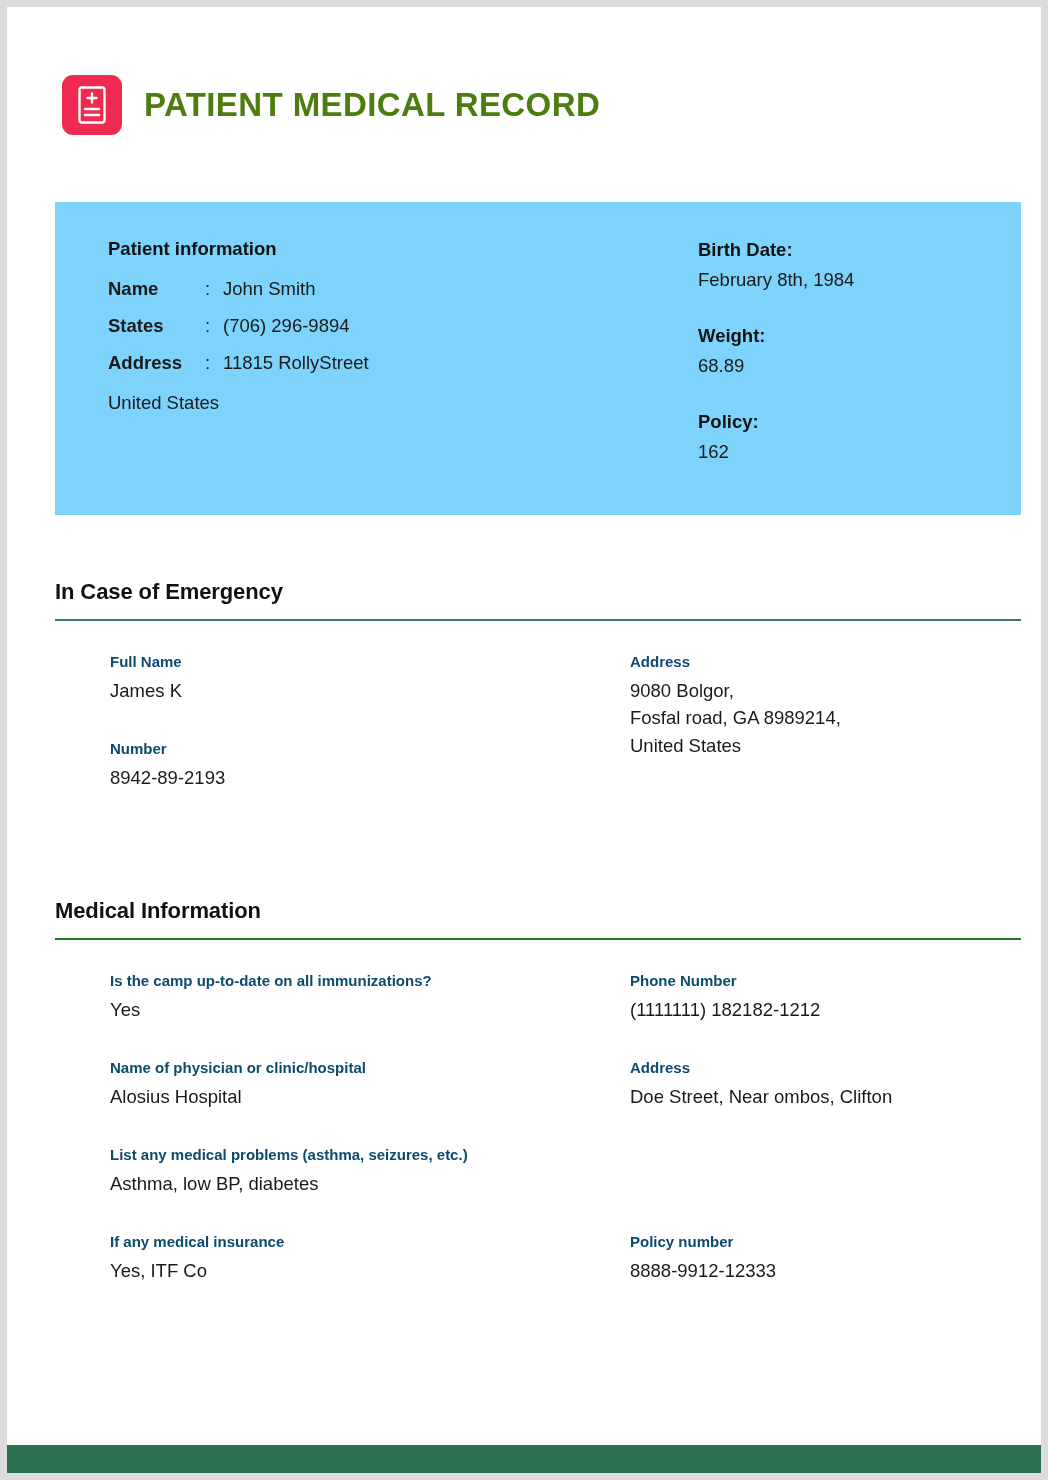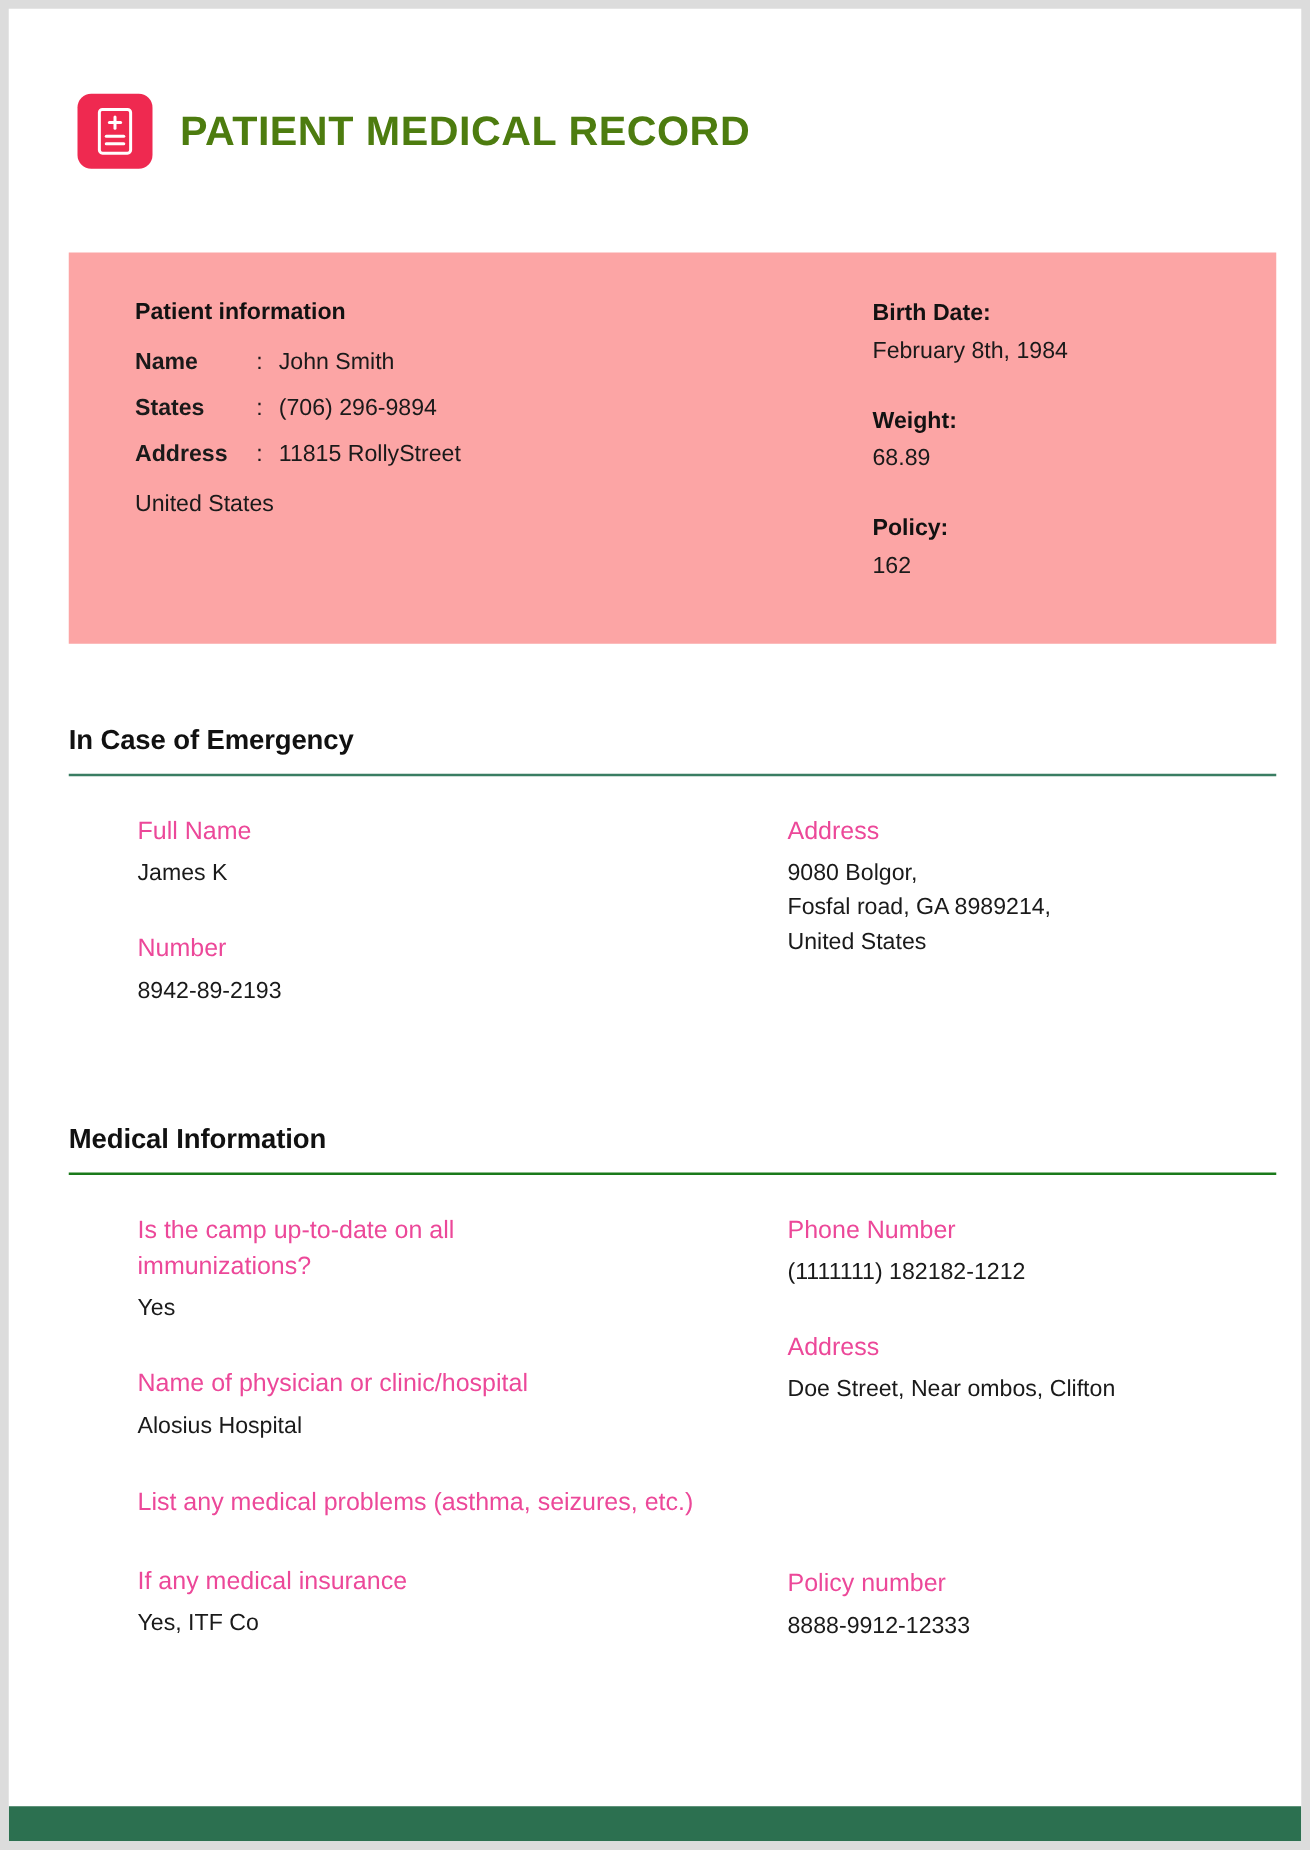--- a/index.html
+++ b/index.html
@@ -52,21 +52,21 @@
     white-space: nowrap;
   }
 
   
   .info-panel {
     position: absolute;
     left: 48px;
     top: 195px;
     width: 966px;
     height: 313px;
-    background: #fca5a5;
+    background: #7dd3fc;
     box-sizing: border-box;
     padding: 36px 48px 0 53px;
     display: flex;
   }
   .info-left  { width: 590px; flex: 0 0 auto; }
   .info-right { flex: 1 1 auto; padding-top: 1px; }
 
   .panel-heading {
     font-size: 18.5px;
     font-weight: bold;
@@ -131,23 +131,23 @@
     padding-left: 55px;
     padding-top: 30px;
     box-sizing: border-box;
   }
   .col-left  { width: 520px; flex: 0 0 auto; }
   .col-right { flex: 1 1 auto; }
 
   .field { margin-bottom: 34px; }
   .field:last-child { margin-bottom: 0; }
   .field-label {
-    font-size: 20px;
-    font-weight: normal;
-    color: #ec4899;
+    font-size: 15px;
+    font-weight: bold;
+    color: #0c4a6e;
     line-height: 1.45;
     margin-bottom: 4px;
   }
   .field-value {
     font-size: 18.5px;
     color: #1a1a1a;
     line-height: 1.48;
   }
   .field-spacer { visibility: hidden; }
 
@@ -257,20 +257,21 @@
         <div class="field">
           <div class="field-label" style="max-width:330px;">Is the camp up-to-date on all immunizations?</div>
           <div class="field-value">Yes</div>
         </div>
         <div class="field">
           <div class="field-label">Name of physician or clinic/hospital</div>
           <div class="field-value">Alosius Hospital</div>
         </div>
         <div class="field">
           <div class="field-label">List any medical problems (asthma, seizures, etc.)</div>
+          <div class="field-value">Asthma, low BP, diabetes</div>
         </div>
         <div class="field">
           <div class="field-label">If any medical insurance</div>
           <div class="field-value">Yes, ITF Co</div>
         </div>
       </div>
 
       <div class="col-right">
         <div class="field">
           <div class="field-label">Phone Number</div>

